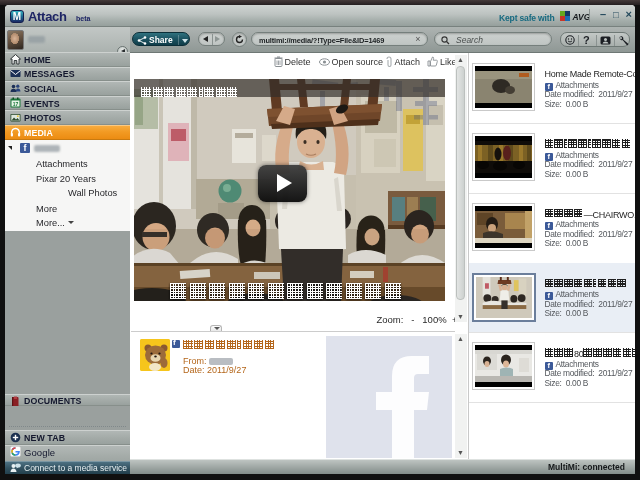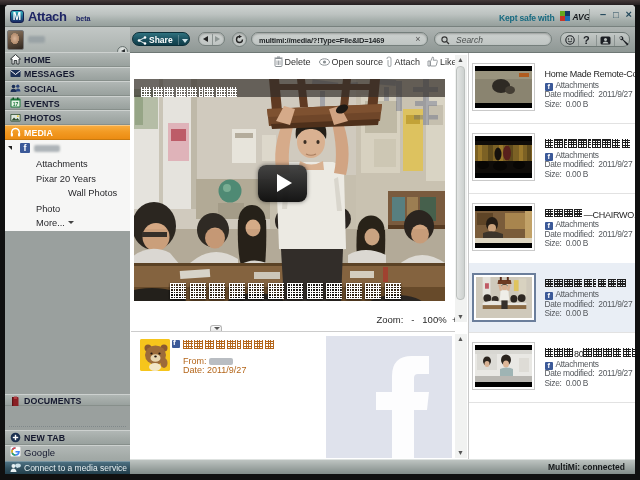--- a/index.html
+++ b/index.html
@@ -174,21 +174,21 @@
           </svg>
           <span class="mt">MEDIA</span>
         </div>
       <div class="abs" id="submenu">
         <span style="position:absolute;left:3px;top:6px;width:0;height:0;border-top:4px solid #222;border-left:4px solid transparent;"></span>
         <span style="position:absolute;left:15px;top:3px;width:10px;height:10px;background:#3b5998;border-radius:1px;color:#fff;font-weight:bold;font-size:9px;text-align:center;line-height:11px;">f</span>
         <span style="position:absolute;left:29px;top:5px;width:26px;height:7px;background:#aeb4b8;border-radius:2px;filter:blur(1px);"></span>
         <span class="smt" style="top:19.5px;">Attachments</span>
         <span class="smt" style="top:34px;">Pixar 20 Years</span>
         <span class="smt" style="top:48.5px;margin-left:32px;">Wall Photos</span>
-        <span class="smt" style="top:64.5px;">Photo</span>
+        <span class="smt" style="top:64.5px;">More</span>
         <span class="smt" style="top:78.5px;">More... <span style="display:inline-block;width:0;height:0;border-left:3px solid transparent;border-right:3px solid transparent;border-top:3.5px solid #444;vertical-align:2px;"></span></span>
       </div>
       <div class="abs mrow brow" style="top:367.7px;height:11.8px;">
           <svg class="mi" id="ic-doc" viewBox="0 0 11 11">
             <path d="M2 1 L7.5 1 Q8.5 1 8.5 2 L8.5 10 2 10 Z" fill="#8a1f24"></path>
             <rect x="2" y="1" width="1.2" height="9" fill="#5e1114"></rect>
             <rect x="4" y="0.5" width="3" height="2.5" fill="#b03a40"></rect>
           </svg>
           <span class="mt" style="top:1.5px;">DOCUMENTS</span>
         </div>

